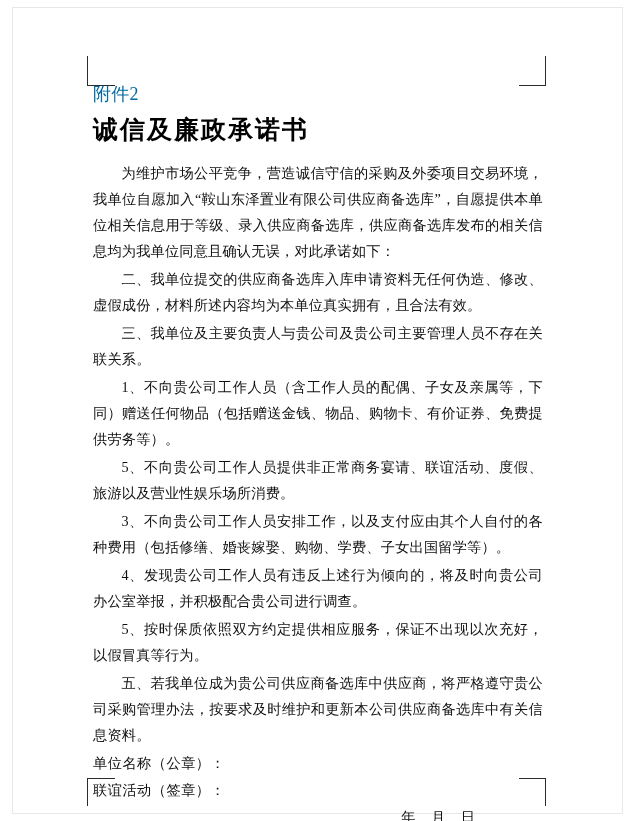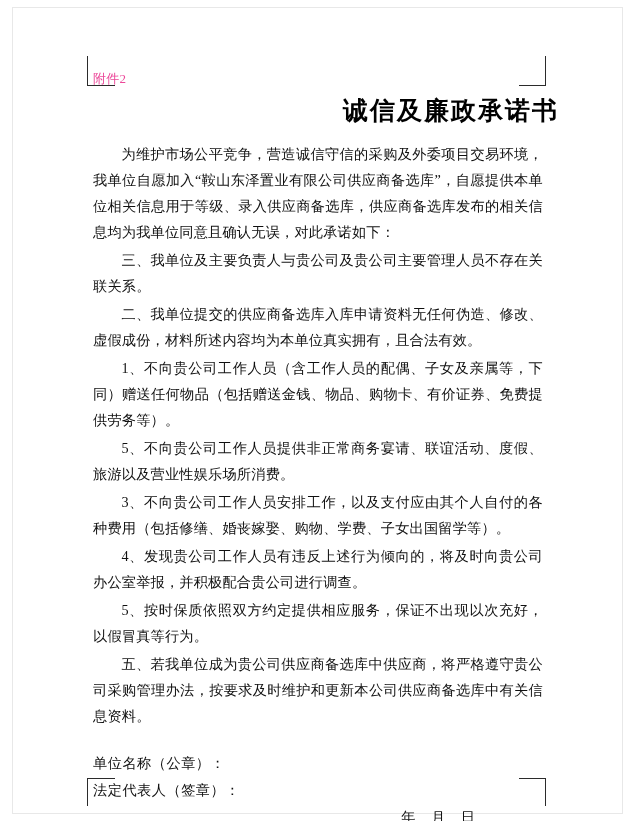--- a/index.html
+++ b/index.html
@@ -40,28 +40,28 @@
   .mark.h { height: 1px; }
   .mark.v { width: 1px; }
 
   .content {
     position: absolute;
     left: 80px;
     top: 62px;
     width: 466px;
   }
   .attach-no {
-    font-size: 13px;
-    color: #ec4899;
+    font-size: 18px;
+    color: #0369a1;
     line-height: 1.4;
-    margin: 0 0 6px 0;
+    margin: 12px 0 6px 0;
     letter-spacing: 0.3px;
   }
   .doc-title {
-    text-align: right;
+    text-align: left;
     font-size: 25px;
     font-weight: bold;
     color: #000;
     letter-spacing: 2px;
     margin: 6px 0 14px 0;
     font-family: "Liberation Serif", "DejaVu Serif", serif;
   }
   p.para {
     font-size: 14.2px;
     line-height: 26px;
@@ -105,31 +105,31 @@
     <div class="mark v" style="left:74px; top:770px; height:28px;"></div>
     <div class="mark h" style="left:74px; top:770px; width:28px;"></div>
     <div class="mark v" style="left:532px; top:770px; height:28px;"></div>
     <div class="mark h" style="left:506px; top:770px; width:27px;"></div>
 
     <div class="content">
       <div class="attach-no">附件2</div>
       <h1 class="doc-title">诚信及廉政承诺书</h1>
 
       <p class="para">为维护市场公平竞争，营造诚信守信的采购及外委项目交易环境，我单位自愿加入“鞍山东泽置业有限公司供应商备选库”，自愿提供本单位相关信息用于等级、录入供应商备选库，供应商备选库发布的相关信息均为我单位同意且确认无误，对此承诺如下：</p>
+      <p class="para">二、我单位提交的供应商备选库入库申请资料无任何伪造、修改、虚假成份，材料所述内容均为本单位真实拥有，且合法有效。</p>
       <p class="para">三、我单位及主要负责人与贵公司及贵公司主要管理人员不存在关联关系。</p>
-      <p class="para">二、我单位提交的供应商备选库入库申请资料无任何伪造、修改、虚假成份，材料所述内容均为本单位真实拥有，且合法有效。</p>
       <p class="para">1、不向贵公司工作人员（含工作人员的配偶、子女及亲属等，下同）赠送任何物品（包括赠送金钱、物品、购物卡、有价证券、免费提供劳务等）。</p>
       <p class="para">5、不向贵公司工作人员提供非正常商务宴请、联谊活动、度假、旅游以及营业性娱乐场所消费。</p>
       <p class="para">3、不向贵公司工作人员安排工作，以及支付应由其个人自付的各种费用（包括修缮、婚丧嫁娶、购物、学费、子女出国留学等）。</p>
       <p class="para">4、发现贵公司工作人员有违反上述行为倾向的，将及时向贵公司办公室举报，并积极配合贵公司进行调查。</p>
       <p class="para">5、按时保质依照双方约定提供相应服务，保证不出现以次充好，以假冒真等行为。</p>
       <p class="para">五、若我单位成为贵公司供应商备选库中供应商，将严格遵守贵公司采购管理办法，按要求及时维护和更新本公司供应商备选库中有关信息资料。</p>
 
     </div>
 
     <div class="signature">
       <div class="sig-line">单位名称（公章）：</div>
-      <div class="sig-line">法定代表人（签章）：</div>
+      <div class="sig-line">联谊活动（签章）：</div>
       <div class="sig-date">年  月  日</div>
     </div>
 
   </div>
 </div>
 
 </body></html>

